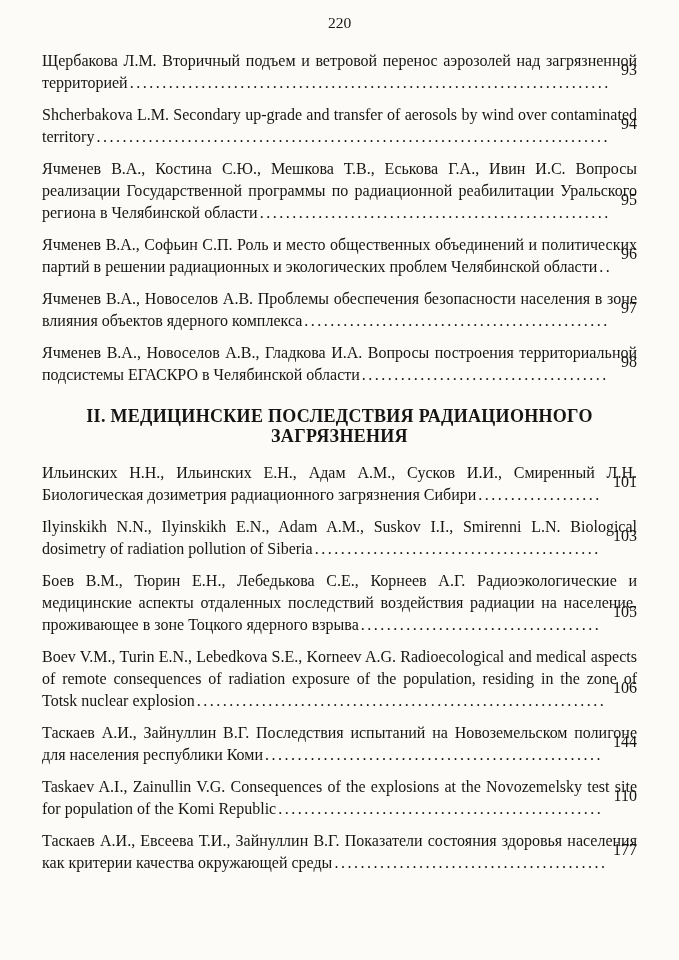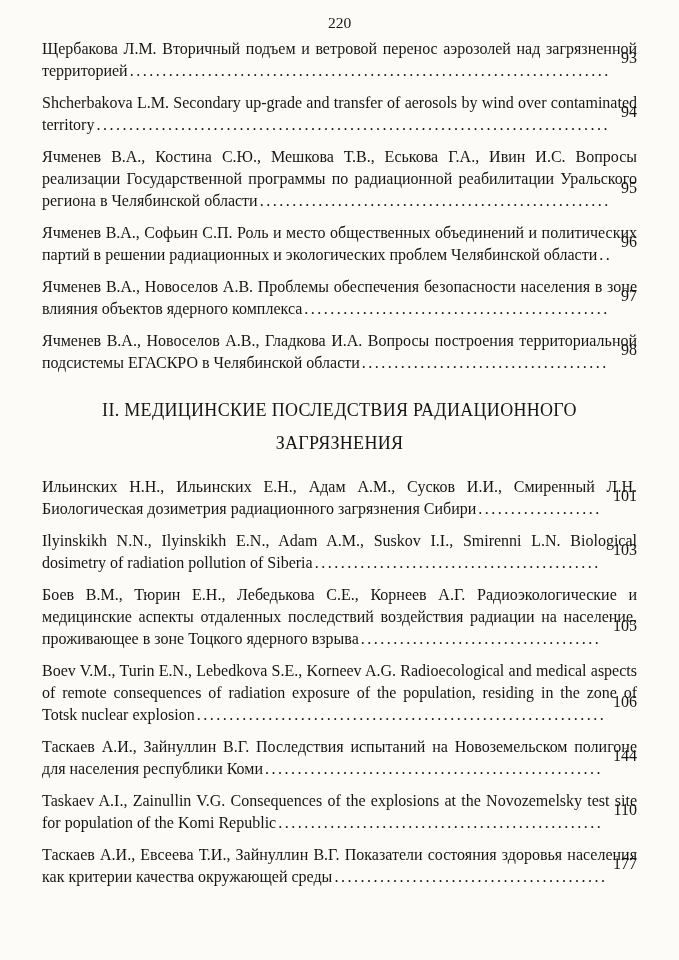--- a/index.html
+++ b/index.html
@@ -16,43 +16,43 @@
     font-family: "Liberation Serif", "DejaVu Serif", serif;
     font-size: 16px;
     line-height: 22px;
     box-sizing: border-box;
     padding: 12px 42px 16px 42px;
     overflow: hidden;
   }
   .page-top-number {
     text-align: center;
     font-size: 15.5px;
-    margin: 0 0 4px 0;
+    margin: 0 0 16px 0;
   }
   .toc-entry {
     position: relative;
     text-align: justify;
     margin: 0 0 10px 0;
   }
   .toc-entry .entry-text { }
   .toc-entry .leader {
     letter-spacing: 2.5px;
     margin-left: 2px;
     white-space: nowrap;
   }
   .toc-entry .num {
     position: absolute;
     right: 0;
     bottom: 13px;
   }
   .section-heading {
     font-size: 18px;
-    font-weight: normal;
+    font-weight: bold;
     text-align: center;
-    line-height: 33px;
+    line-height: 20px;
     letter-spacing: 0.3px;
     max-width: 540px;
     margin: 20px auto 16px auto;
   }
 </style>
 </head>
 <body>
 
 <div class="page">
 

